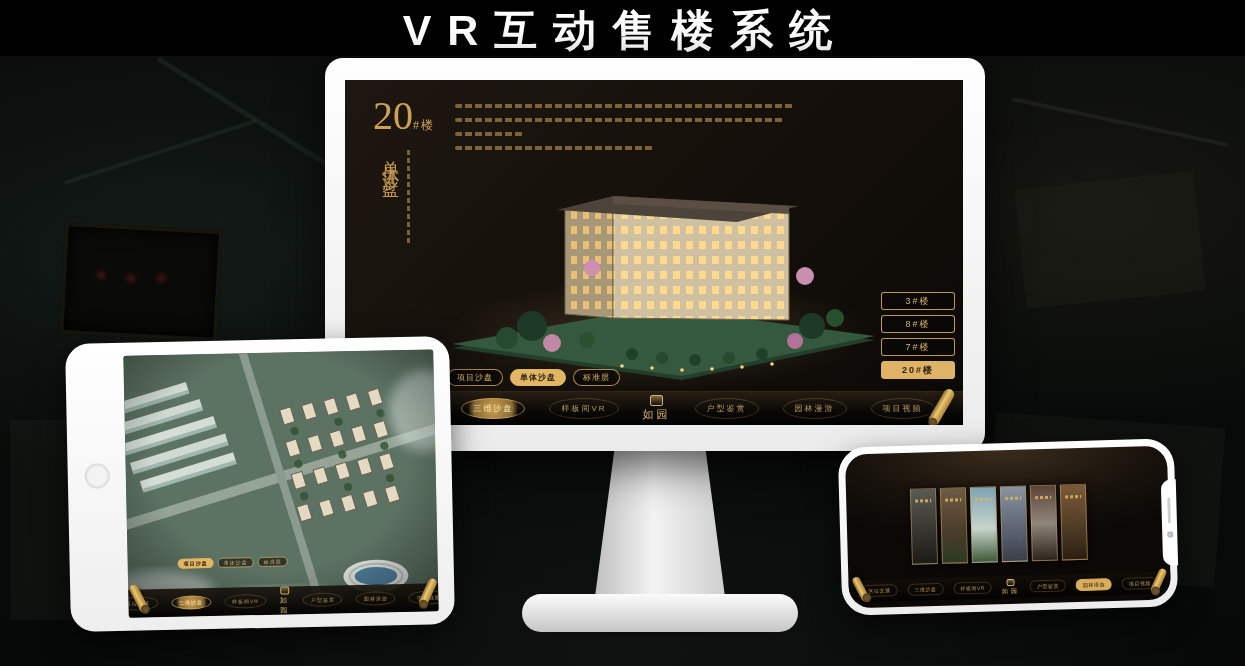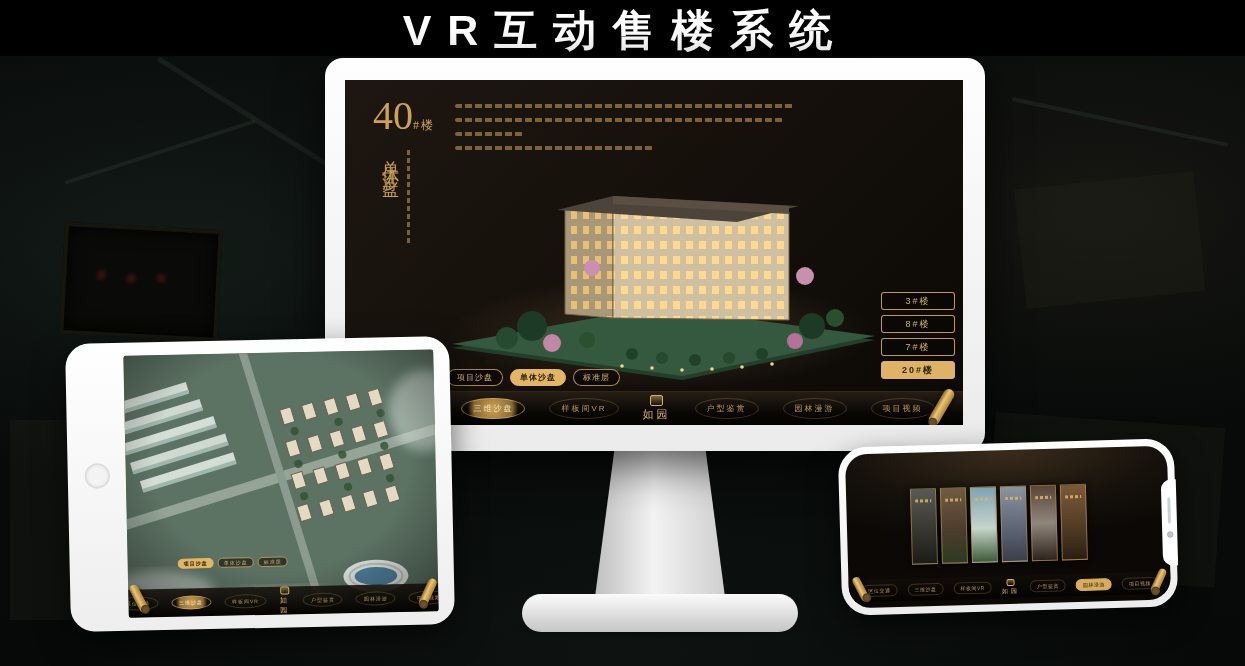--- a/index.html
+++ b/index.html
@@ -143,21 +143,21 @@
   <div class="title-band"></div>
   <h1 class="page-title">VR互动售楼系统</h1>
 
   <div class="monitor-neck"></div>
   <div class="base-shadow"></div>
   <div class="monitor-base"></div>
   <div class="monitor">
     <div class="monitor-screen">
 
       <div class="block-title">
-        <span class="block-num">40</span><span class="block-suffix">#楼</span>
+        <span class="block-num">20</span><span class="block-suffix">#楼</span>
       </div>
       <div class="v-caption">单体沙盘</div>
       <div class="v-ornament"></div>
 
       <div class="desc-line" style="left:110px;top:24px;width:340px;"></div>
       <div class="desc-line" style="left:110px;top:38px;width:328px;"></div>
       <div class="desc-line" style="left:110px;top:52px;width:68px;"></div>
       <div class="desc-line" style="left:110px;top:66px;width:198px;"></div>
 
       <svg style="position:absolute;left:92px;top:68px;" width="440" height="245" viewBox="0 0 440 245">

